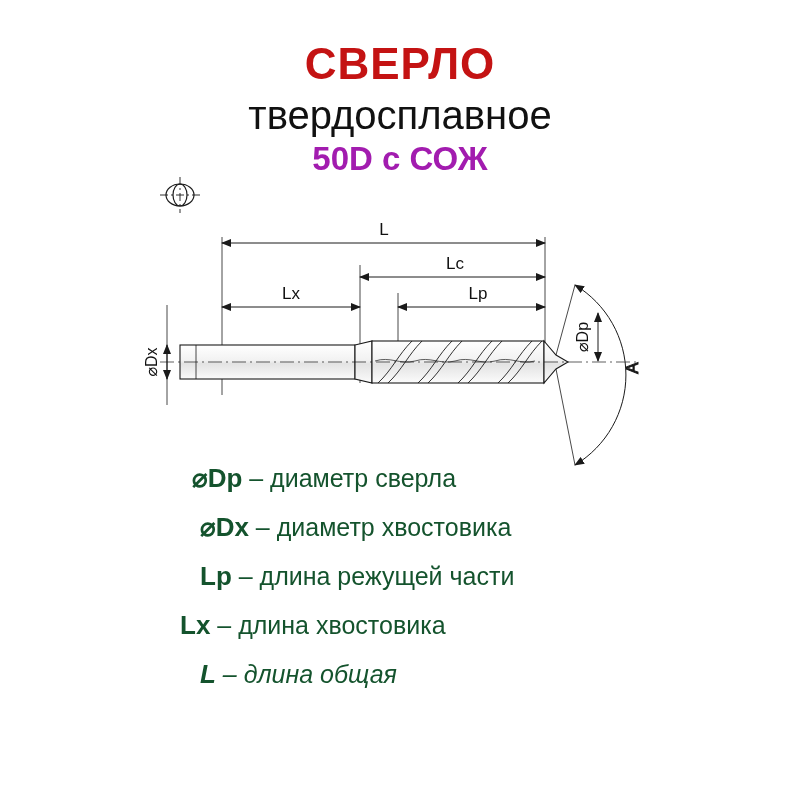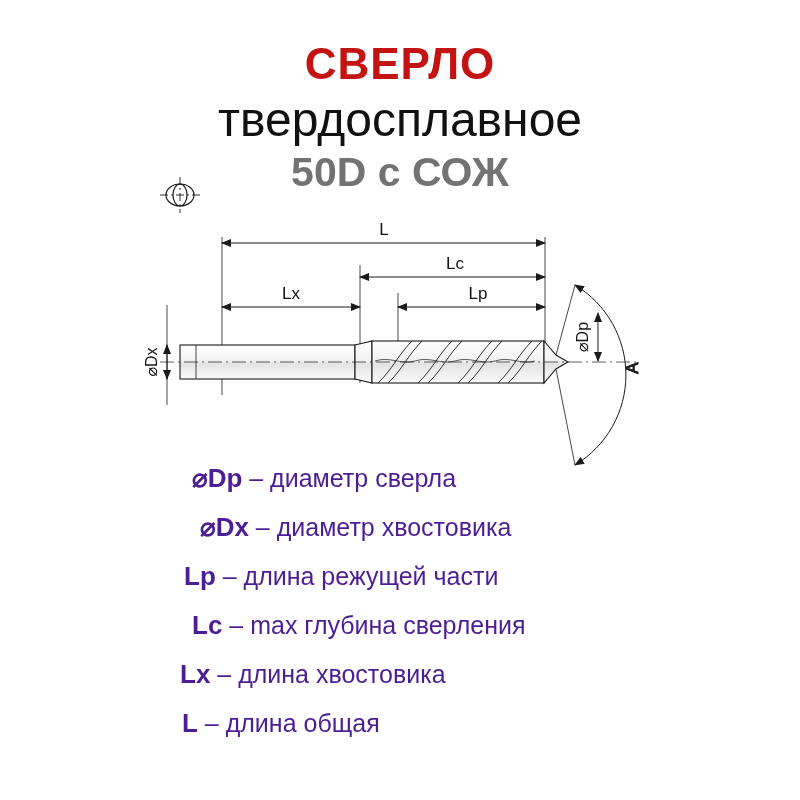--- a/index.html
+++ b/index.html
@@ -31,30 +31,30 @@
   }
   .title-main {
     font-size: 44px;
     font-weight: bold;
     letter-spacing: 1px;
     color: #c41313;
     line-height: 1.0;
     margin: 0;
   }
   .title-sub1 {
-    font-size: 48px;
+    font-size: 40px;
     font-weight: normal;
     color: #111111;
     line-height: 1.15;
     margin: 6px 0 0 0;
   }
   .title-sub2 {
-    font-size: 41px;
+    font-size: 33px;
     font-weight: bold;
-    color: #737373;
+    color: #a21caf;
     line-height: 1.15;
     margin: 2px 0 12px 0;
   }
 
   
   .drawing {
     position: absolute;
     top: 165px;
     left: 0;
     width: 800px;
@@ -66,35 +66,35 @@
     position: absolute;
     top: 465px;
     left: 180px;
     width: 600px;
   }
   .legend-row {
     font-size: 25px;
     line-height: 1.0;
     margin-bottom: 23px;
     white-space: nowrap;
-    color: #4c1d95;
+    color: #14532d;
   }
   .legend-sym {
     font-weight: bold;
     font-size: 26px;
   }
   .legend-txt {
     font-weight: normal;
   }
   .legend-row.r1 { margin-left: 12px; }
   .legend-row.r2 { margin-left: 20px; }
-  .legend-row.r3 { margin-left: 4px; }
+  .legend-row.r3 { margin-left: 20px; }
   .legend-row.r4 { margin-left: 12px; }
   .legend-row.r5 { }
-  .legend-row.r6 { margin-left: 2px; }
+  .legend-row.r6 { margin-left: 20px; font-style: italic; }
 </style>
 </head>
 <body>
 
 <div class="page">
 
   <div class="title-block">
     <div class="title-main">СВЕРЛО</div>
     <div class="title-sub1">твердосплавное</div>
     <div class="title-sub2">50D с СОЖ</div>
@@ -211,24 +211,20 @@
     <div class="legend-row r2">
       <span class="legend-sym">⌀Dx</span>
       <span class="legend-txt">– диаметр хвостовика</span>
     </div>
 
     <div class="legend-row r3">
       <span class="legend-sym">Lp</span>
       <span class="legend-txt">– длина режущей части</span>
     </div>
 
-    <div class="legend-row r4">
-      <span class="legend-sym">Lc</span>
-      <span class="legend-txt">– max глубина сверления</span>
-    </div>
 
     <div class="legend-row r5">
       <span class="legend-sym">Lx</span>
       <span class="legend-txt">– длина хвостовика</span>
     </div>
 
     <div class="legend-row r6">
       <span class="legend-sym">L</span>
       <span class="legend-txt">– длина общая</span>
     </div>

